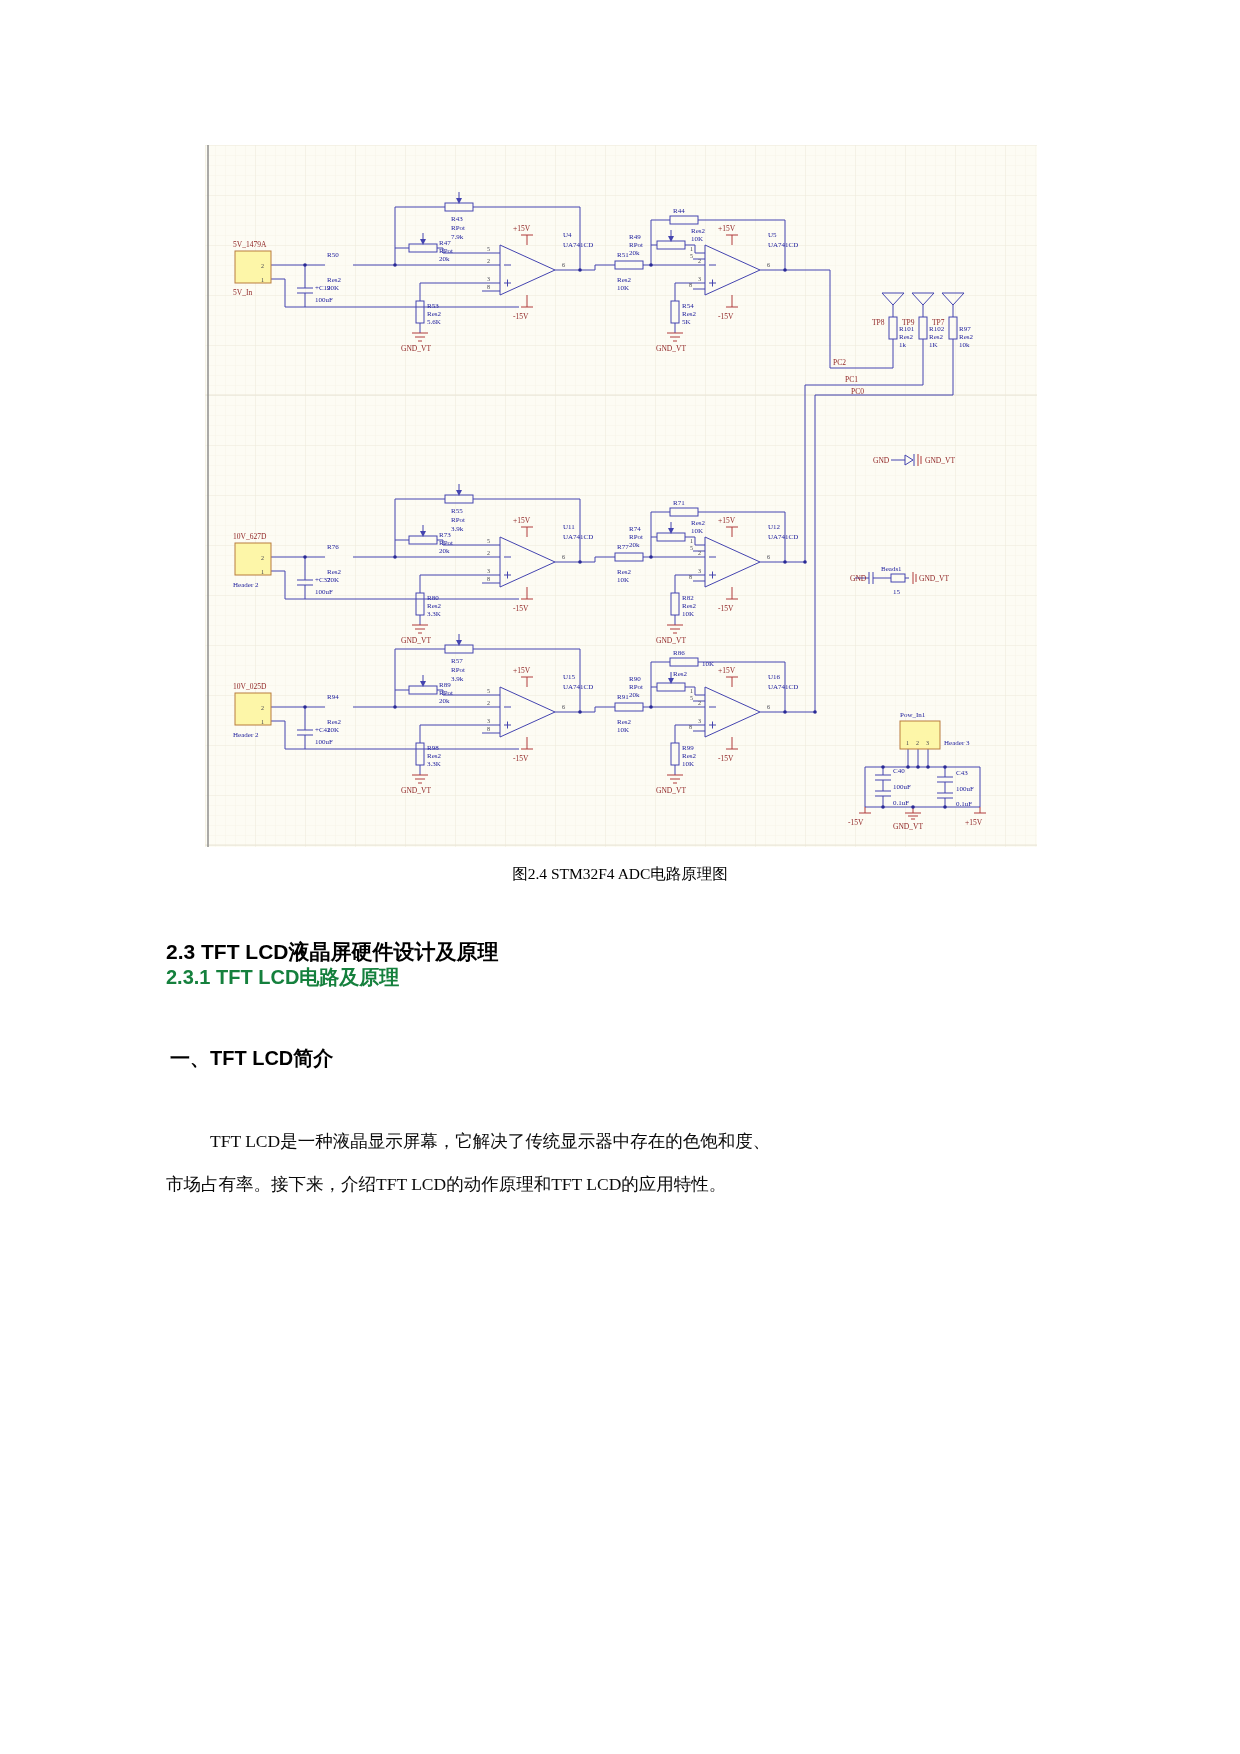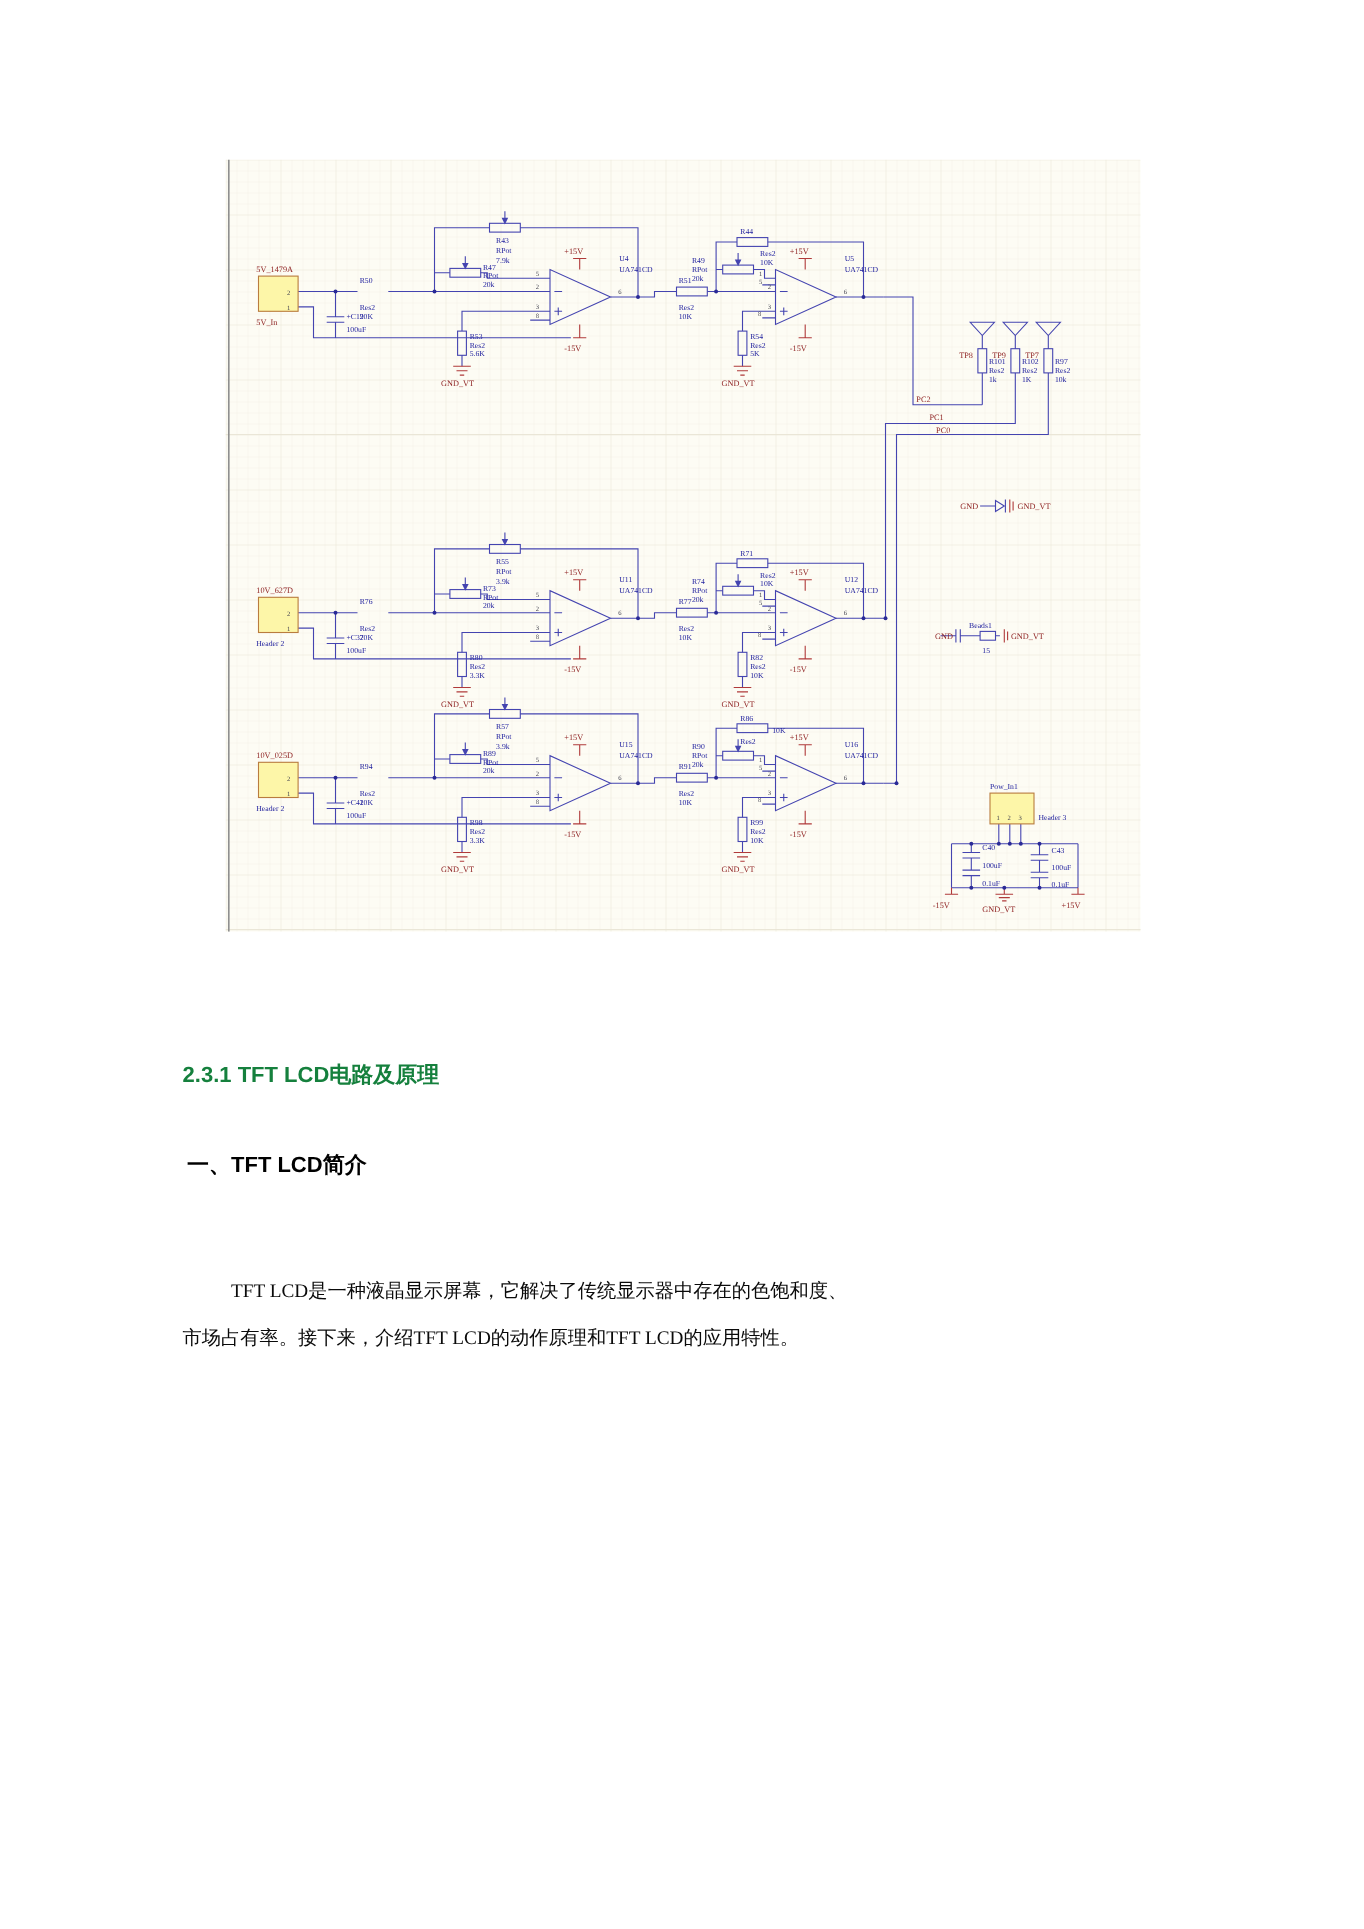--- a/index.html
+++ b/index.html
@@ -27,21 +27,21 @@
   .lbl-net{fill:var(--net-text);font-size:7.5px;font-family:"Liberation Serif",serif;}
   .lbl-pin{fill:#44434f;font-size:6px;font-family:"Liberation Serif",serif;}
   .caption{position:absolute;left:0;top:864px;width:100%;text-align:center;
            font-size:15.5px;color:#000;}
   .h1{position:absolute;left:166px;top:938px;font-family:"Liberation Sans",sans-serif;
       font-weight:bold;font-size:21px;color:#000;margin:0;}
   .h2{position:absolute;left:166px;top:964px;font-family:"Liberation Sans",sans-serif;
       font-weight:bold;font-size:20px;color:#15803d;margin:0;}
   .h3{position:absolute;left:166px;top:1041px;font-family:"Liberation Sans",sans-serif;
       font-weight:bold;font-size:20px;color:#000;margin:4px;}
-  .para{position:absolute;left:166px;top:1152px;width:910px;font-size:17.5px;
+  .para{position:absolute;left:166px;top:1120px;width:910px;font-size:17.5px;
         line-height:43px;color:#0a0a0a;}
   .para .line{white-space:nowrap;}
   .para .line.first{text-indent:44px;}
 </style>
 </head>
 <body>
 
 <div class="page">
 
   <div class="schematic">
@@ -300,21 +300,23 @@
           <text x="751" y="630" class="lbl-cmp">C43</text>
           <text x="751" y="646" class="lbl-cmp">100uF</text>
           <text x="751" y="661" class="lbl-cmp">0.1uF</text>
           <text x="643" y="680" class="lbl-net">-15V</text>
           <text x="760" y="680" class="lbl-net">+15V</text>
           <text x="688" y="684" class="lbl-net">GND_VT</text>
         </g>
     </svg>
   </div>
 
-
+  <div class="caption">图2.4 STM32F4 ADC电路原理图</div>
+
+  <h2 class="h1">2.3 TFT LCD液晶屏硬件设计及原理</h2>
   <h3 class="h2">2.3.1 TFT LCD电路及原理</h3>
   <h4 class="h3">一、TFT LCD简介</h4>
 
   <div class="para">
     <div class="line first">TFT LCD是一种液晶显示屏幕，它解决了传统显示器中存在的色饱和度、</div>
     <div class="line">市场占有率。接下来，介绍TFT LCD的动作原理和TFT LCD的应用特性。</div>
   </div>
 
 </div>
 

